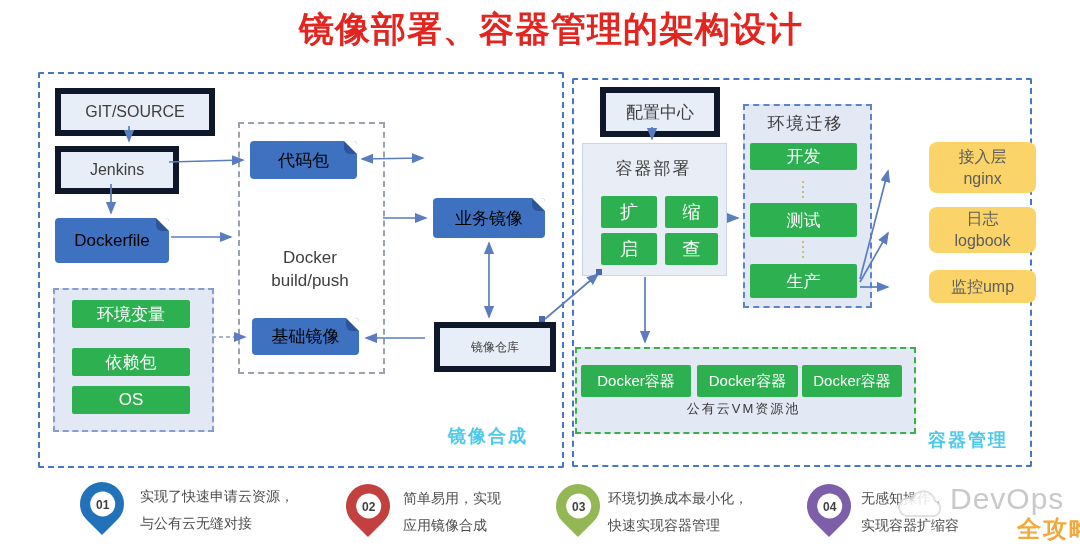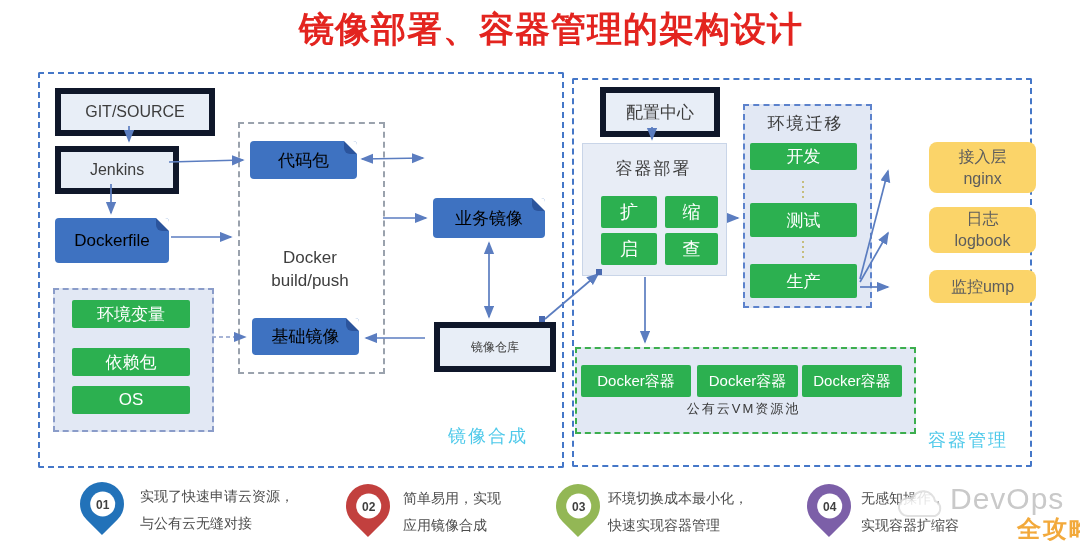--- a/index.html
+++ b/index.html
@@ -18,21 +18,21 @@
   .box-blue{position:absolute;background:#3e72c1;color:#000000;border-radius:4px;
             display:flex;align-items:center;justify-content:center;font-size:17px;}
   .box-blue::after{content:"";position:absolute;top:0;right:0;width:13px;height:13px;
             background:linear-gradient(to bottom left,#fff 49%,#2b549c 51%);border-radius:0 4px 0 6px;}
   .box-green{position:absolute;background:#2cb050;color:#fff;display:flex;align-items:center;
              justify-content:center;font-size:17px;border-radius:2px;}
   .box-yellow{position:absolute;background:#fbd469;color:#5d5d5d;display:flex;flex-direction:column;
              align-items:center;justify-content:center;font-size:16px;line-height:22px;border-radius:8px;text-align:center;margin-left:36px;}
   .box-yellow .line:empty{display:none;}
   .center-label{position:absolute;text-align:center;color:#3f3f3f;font-size:17px;line-height:23px;}
-  .section-label{position:absolute;font-size:18px;font-weight:normal;color:#4ec9ea;letter-spacing:2px;}
+  .section-label{position:absolute;font-size:18px;font-weight:bold;color:#4ec9ea;letter-spacing:2px;}
   .small-title{position:absolute;text-align:center;color:#3c3c3c;font-size:17px;letter-spacing:2px;}
   .vm-caption{position:absolute;text-align:center;color:#3a3a3a;font-size:13px;letter-spacing:2px;}
   .arrows{position:absolute;left:0;top:0;pointer-events:none;}
   
   .pin{position:absolute;width:44px;height:44px;border-radius:50% 50% 50% 0;
        transform:rotate(-45deg);display:flex;align-items:center;justify-content:center;}
   .pin-num{width:25px;height:25px;background:#fff;border-radius:50%;transform:rotate(45deg);
        display:flex;align-items:center;justify-content:center;font-size:12px;font-weight:bold;color:#3f3f3f;}
   .caption{position:absolute;font-size:14px;color:#4c4c4c;line-height:27px;}
   

